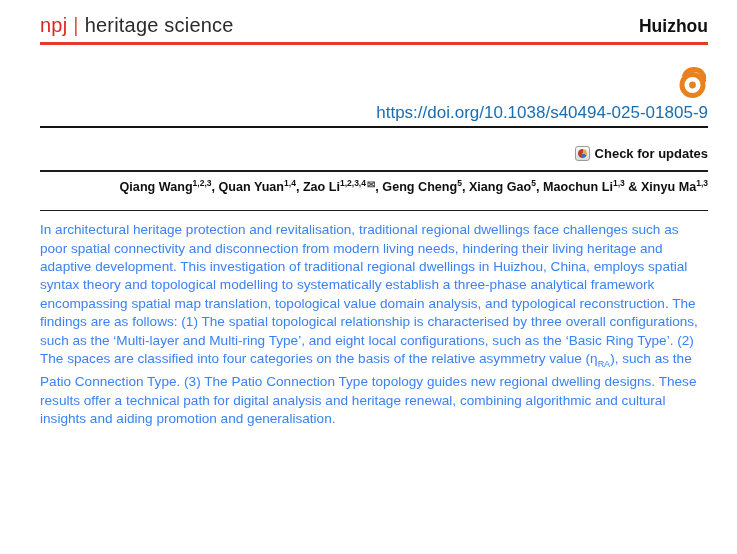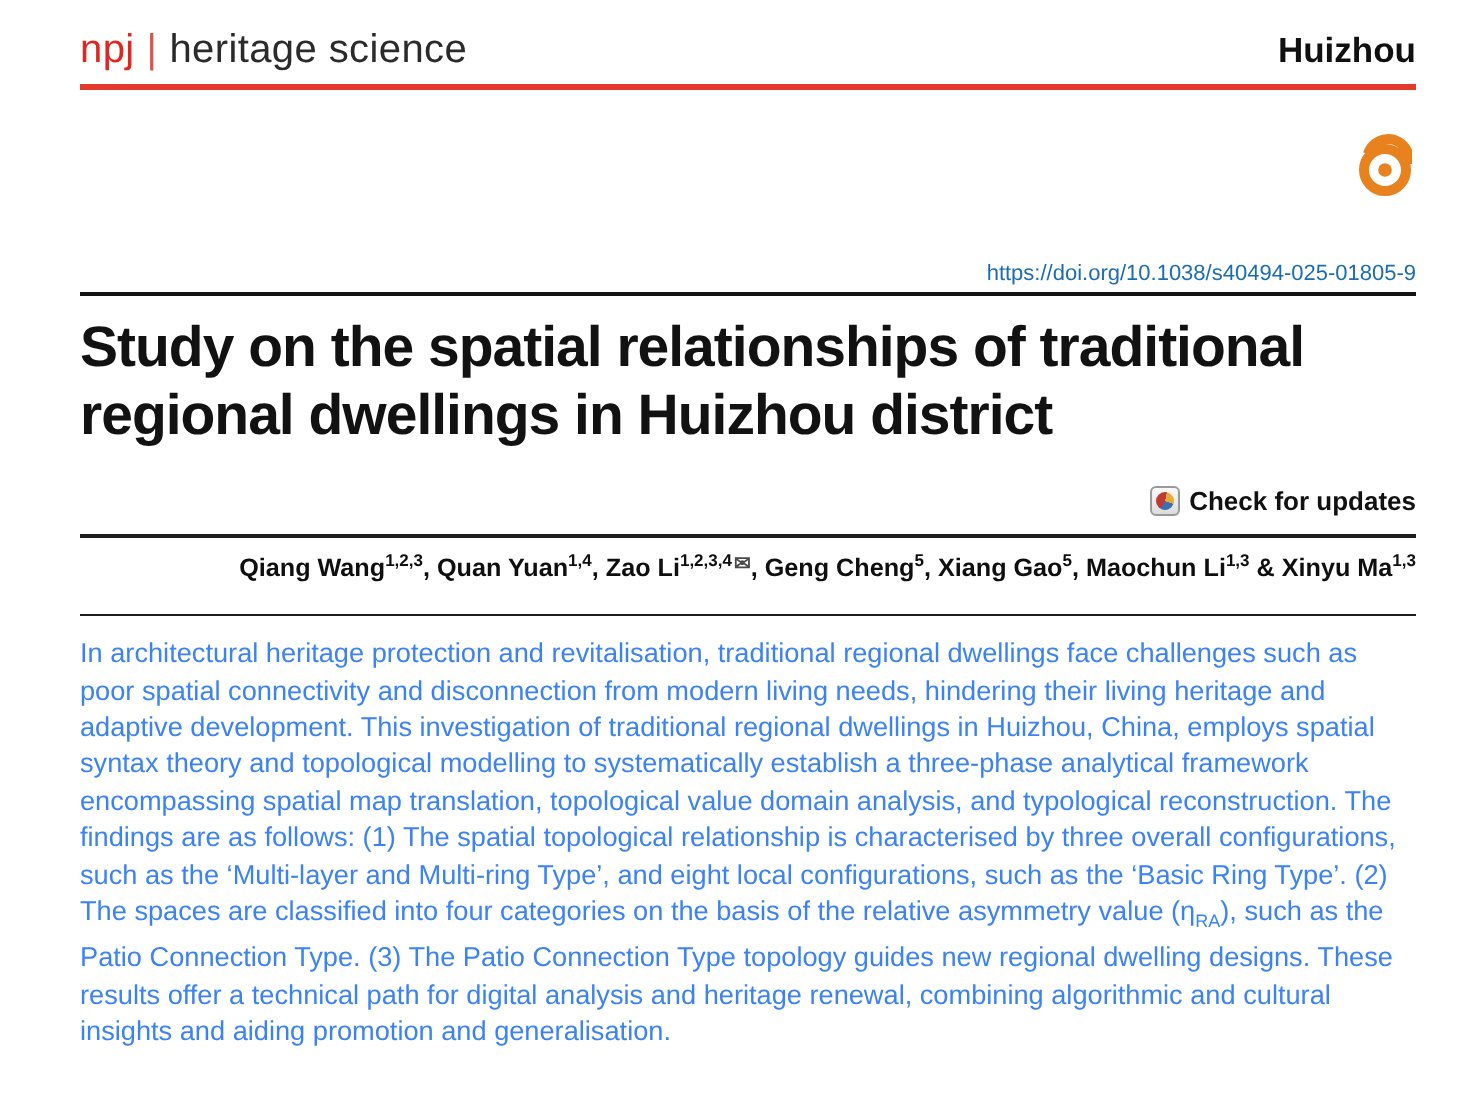--- a/index.html
+++ b/index.html
@@ -24,21 +24,21 @@
   }
   .brand { font-size: 20px; color: #2b2b2b; letter-spacing: .2px; }
   .brand .npj { color: var(--brand-red, #e0271f); }
   .brand .bar { color: var(--brand-red-light, #d9564c); margin: 0 6px; font-weight: 300; }
   .atype { font-size: 17.5px; font-weight: 700; color: #101010; }
   .redrule { height: 3px; background: var(--rule-red, #e23a2b); margin-top: 5px; }
 
   
   .oa-row { display: flex; justify-content: flex-end; margin-top: 11px; }
   .oa-icon { display: block; }
-  .doi-row { text-align: right; margin-top: 32px; font-size: 11px; }
+  .doi-row { text-align: right; margin-top: 4px; font-size: 17px; }
   .doi-link { color: var(--doi-blue, #1b6db2); text-decoration: none; }
   .blackrule { height: 2px; background: #141414; margin-top: 3px; }
 
   
   .title {
     margin-top: 9px;
     font-size: 28.5px;
     line-height: 34px;
     font-weight: 700;
     letter-spacing: -0.5px;
@@ -125,21 +125,20 @@
         <circle cx="15.5" cy="29" r="3.4" fill="var(--oa-orange, #e8821e)"></circle>
       </svg>
     </div>
 
     <div class="doi-row">
       <a class="doi-link">https://doi.org/10.1038/s40494-025-01805-9</a>
     </div>
 
     <div class="blackrule"></div>
 
-    <h1 class="title">Study on the spatial relationships of traditional regional dwellings in Huizhou district</h1>
 
     <div class="check-row">
       <span class="crossmark">
           <span class="cm-pie"></span>
         </span>
       <span class="check-label">Check for updates</span>
     </div>
 
     <div class="thinrule rule-above-authors"></div>
 

